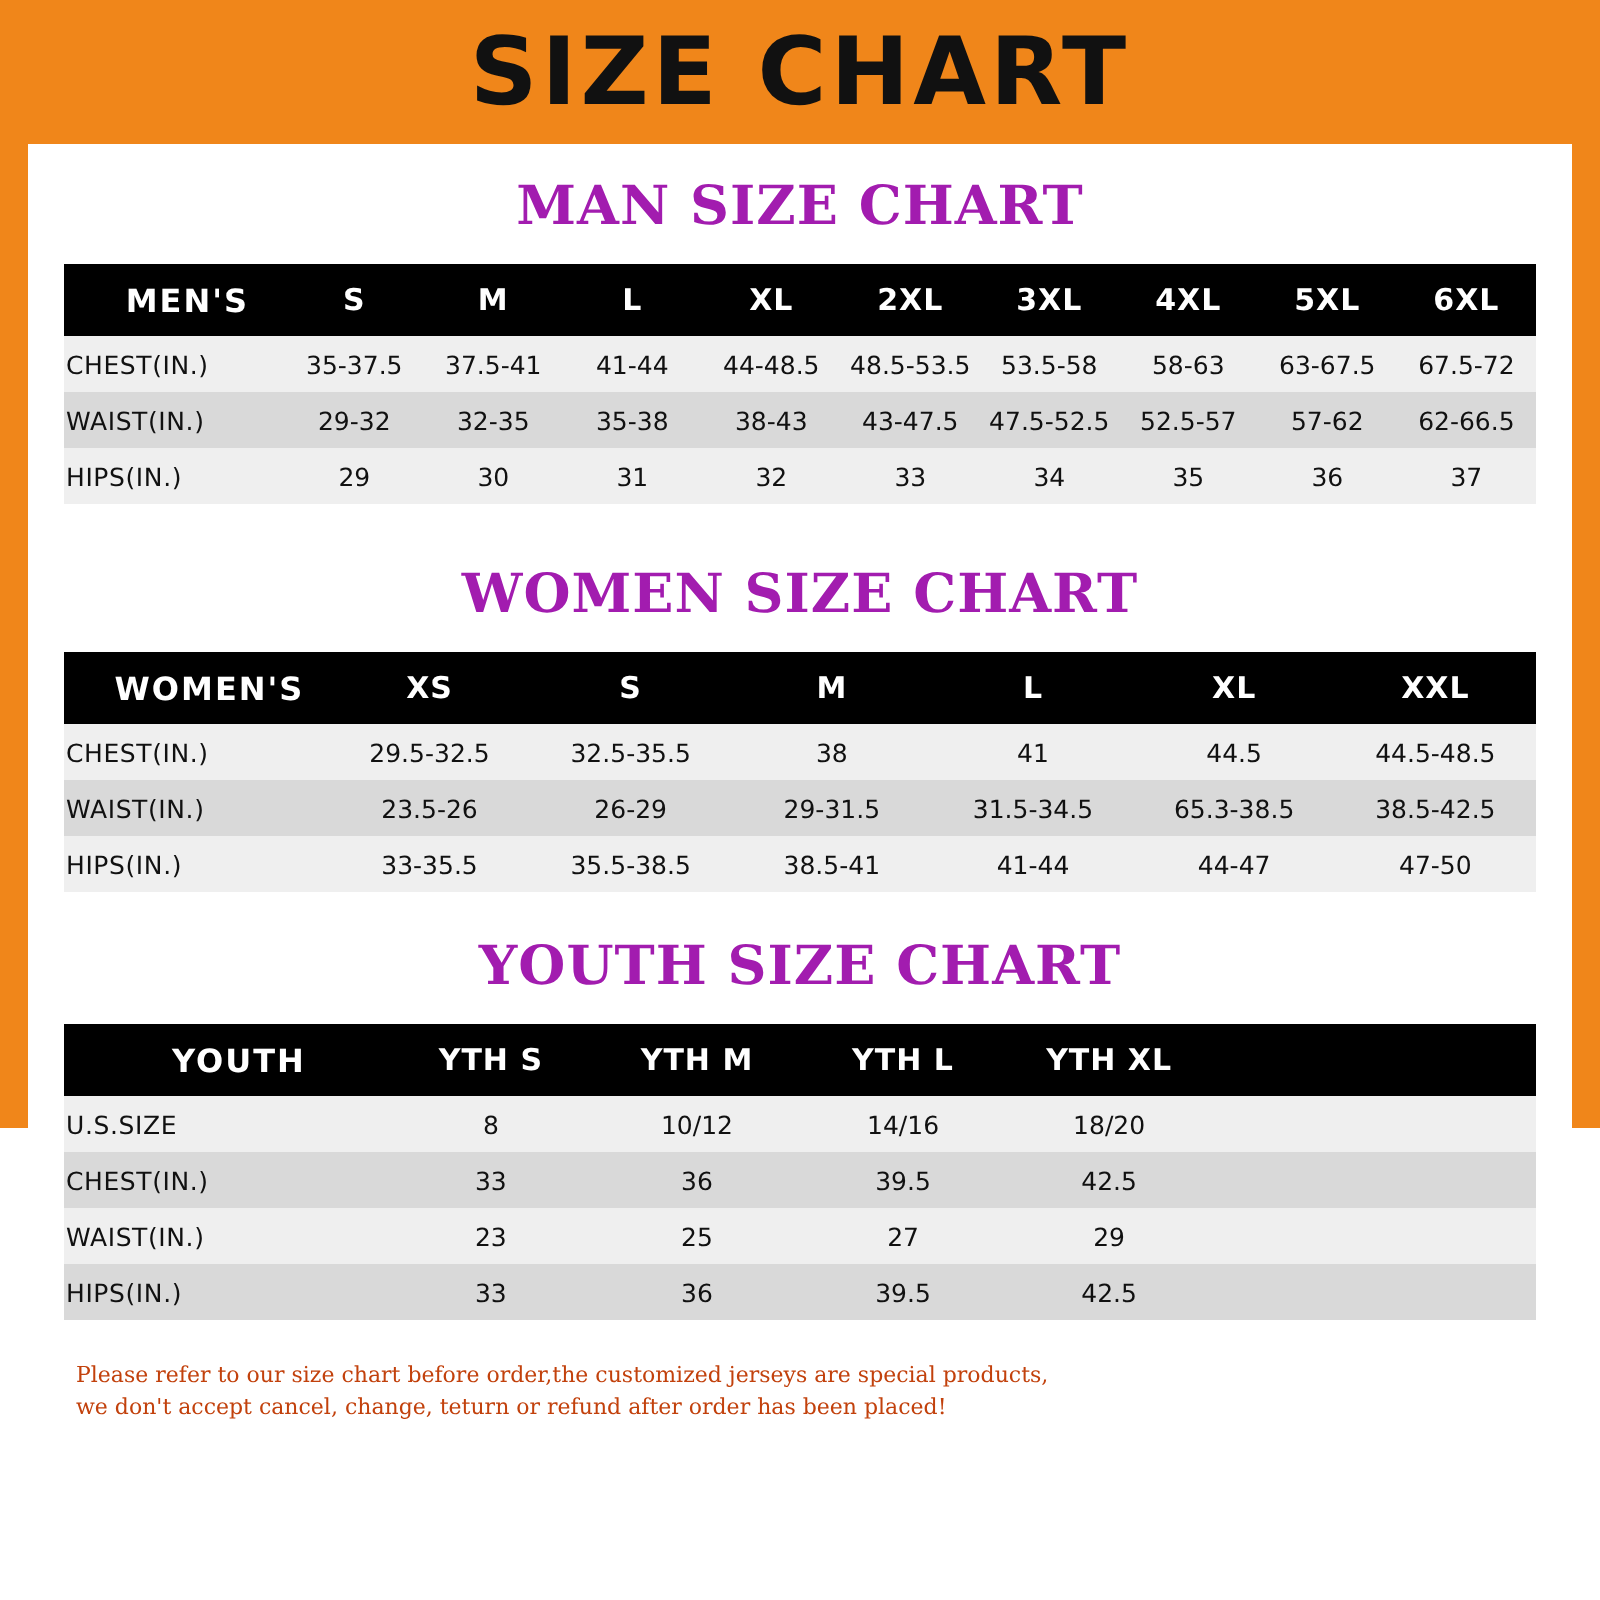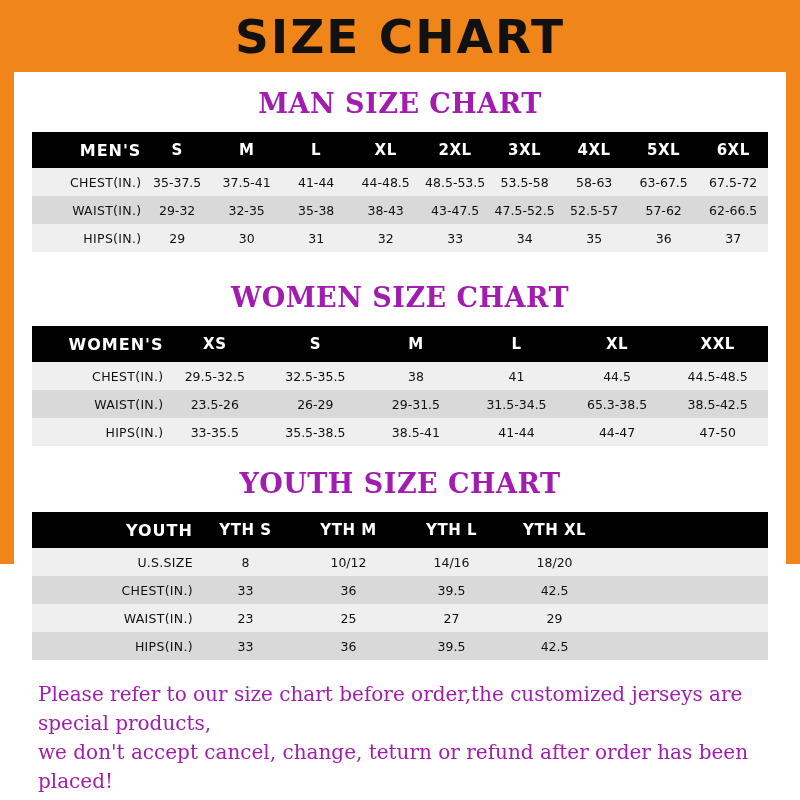--- a/index.html
+++ b/index.html
@@ -71,52 +71,52 @@
   thead th {
     background: #000000;
     color: #ffffff;
     font-family: "DejaVu Sans", sans-serif;
     font-weight: bold;
     font-size: 15px;
     height: 34px;
     letter-spacing: 0.5px;
   }
   thead th.first-col {
-    text-align: right;
+    text-align: center;
     padding-left: 14px;
     font-size: 16px;
     letter-spacing: 1px;
   }
   tbody td {
     font-family: "DejaVu Sans", sans-serif;
     font-size: 12.5px;
     color: #111111;
     height: 26px;
   }
   tbody td.first-col {
     font-size: 12.5px;
     letter-spacing: 0.3px;
-    text-align: right;
+    text-align: left;
   }
   tbody tr.row-light td { background: #efefef; }
   tbody tr.row-dark td  { background: #d9d9d9; }
 
   
   .men-table col.c0 { width: 15%; }
   .women-table col.c0 { width: 18%; }
   .youth-table col.c0 { width: 22%; }
   .youth-table col.pad { width: 22%; }
 
   .footer-note {
     margin-top: 20px;
     padding: 0 6px 0 6px;
     font-family: "DejaVu Serif", serif;
-    font-size: 20px;
+    font-size: 11px;
     line-height: 1.45;
-    color: #a21caf;
+    color: #c2410c;
     text-align: left;
   }
 </style>
 </head>
 <body>
 
 <div class="page">
 
   <div class="banner">
     <div class="banner-title">SIZE CHART</div>

